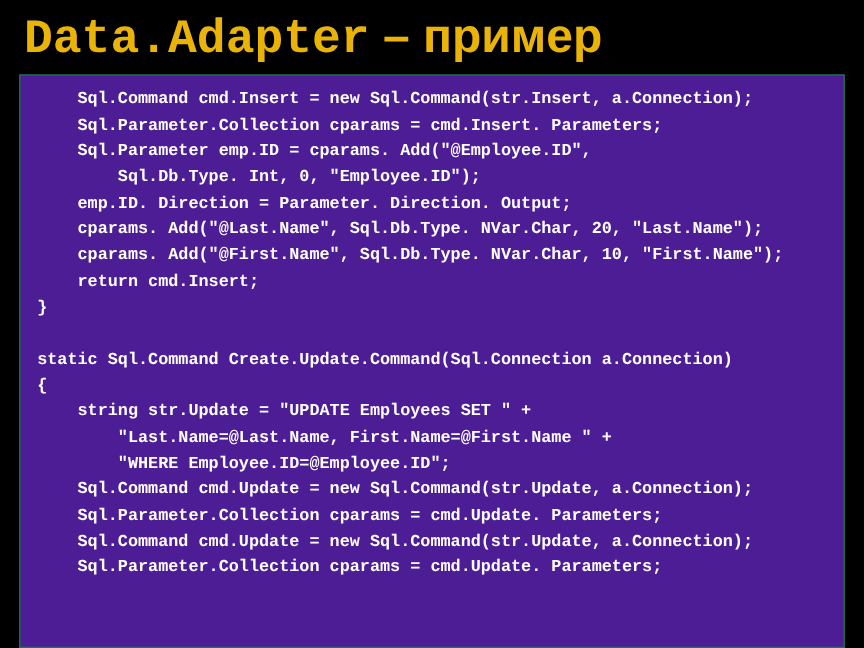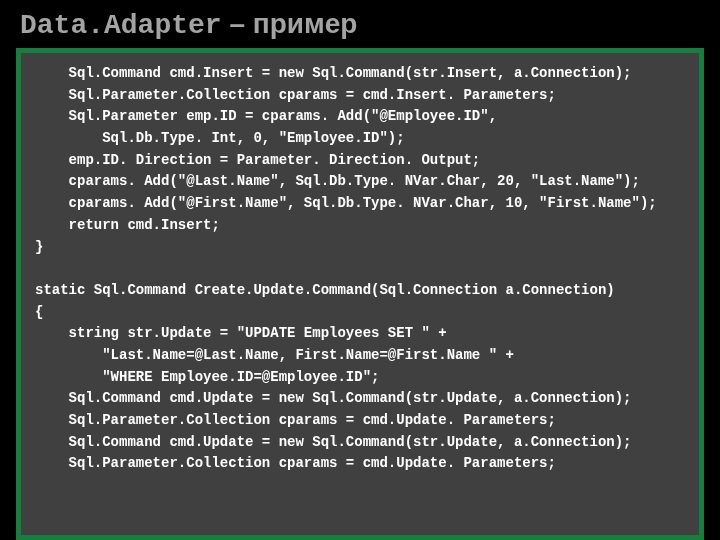--- a/index.html
+++ b/index.html
@@ -14,42 +14,42 @@
       overflow: hidden;
     }
     .slide {
       width: 100%;
       height: 100%;
       display: flex;
       flex-direction: column;
     }
     .title {
       padding: 10px 20px 8px 20px;
-      font-size: 28px;
+      font-size: 40px;
       font-weight: bold;
-      color: #a3a3a3;
+      color: #eab308;
       font-family: "Courier New", monospace;
       line-height: 1;
     }
     .title .monofont {
       font-family: "Courier New", monospace;
       font-weight: bold;
     }
     .title .dash {
       font-family: Arial, sans-serif;
       font-weight: bold;
     }
     .title .cyrillic {
       font-family: Arial, sans-serif;
       font-weight: bold;
     }
     .code-box {
       margin: 0 16px;
-      border: 5px solid #15803d;
-      background: #404040;
+      border: 1px solid #15803d;
+      background: #4c1d95;
       padding: 10px 4px 6px 14px;
       flex: 1;
       overflow: hidden;
     }
     .code {
       font-family: "Courier New", monospace;
       font-size: 14px;
       font-weight: bold;
       color: #fff;
       line-height: 1.55;

